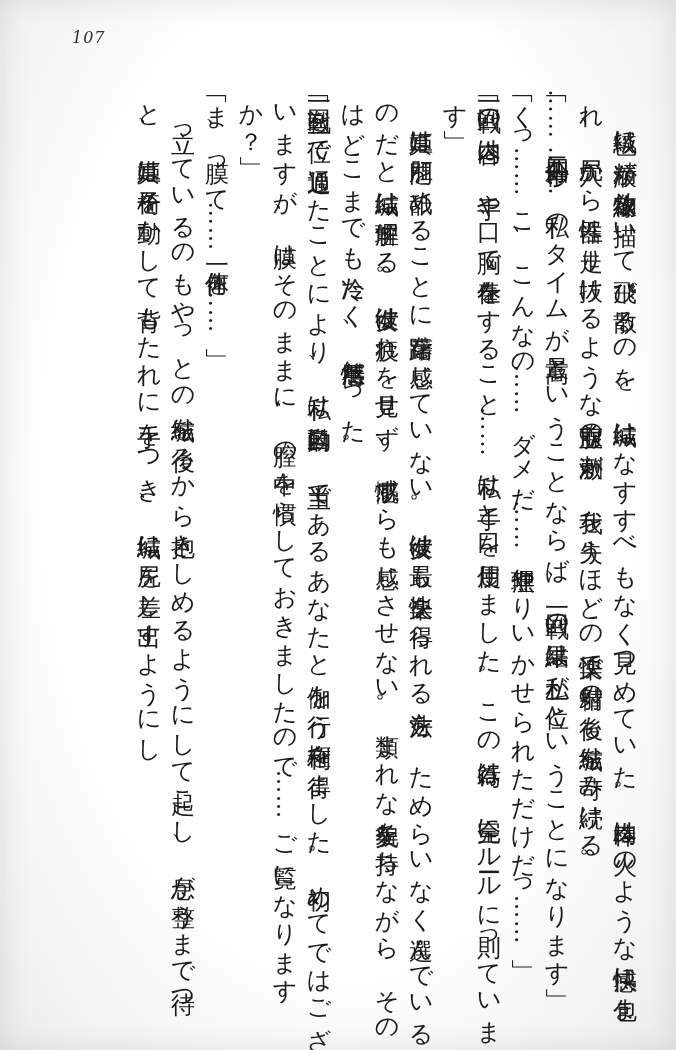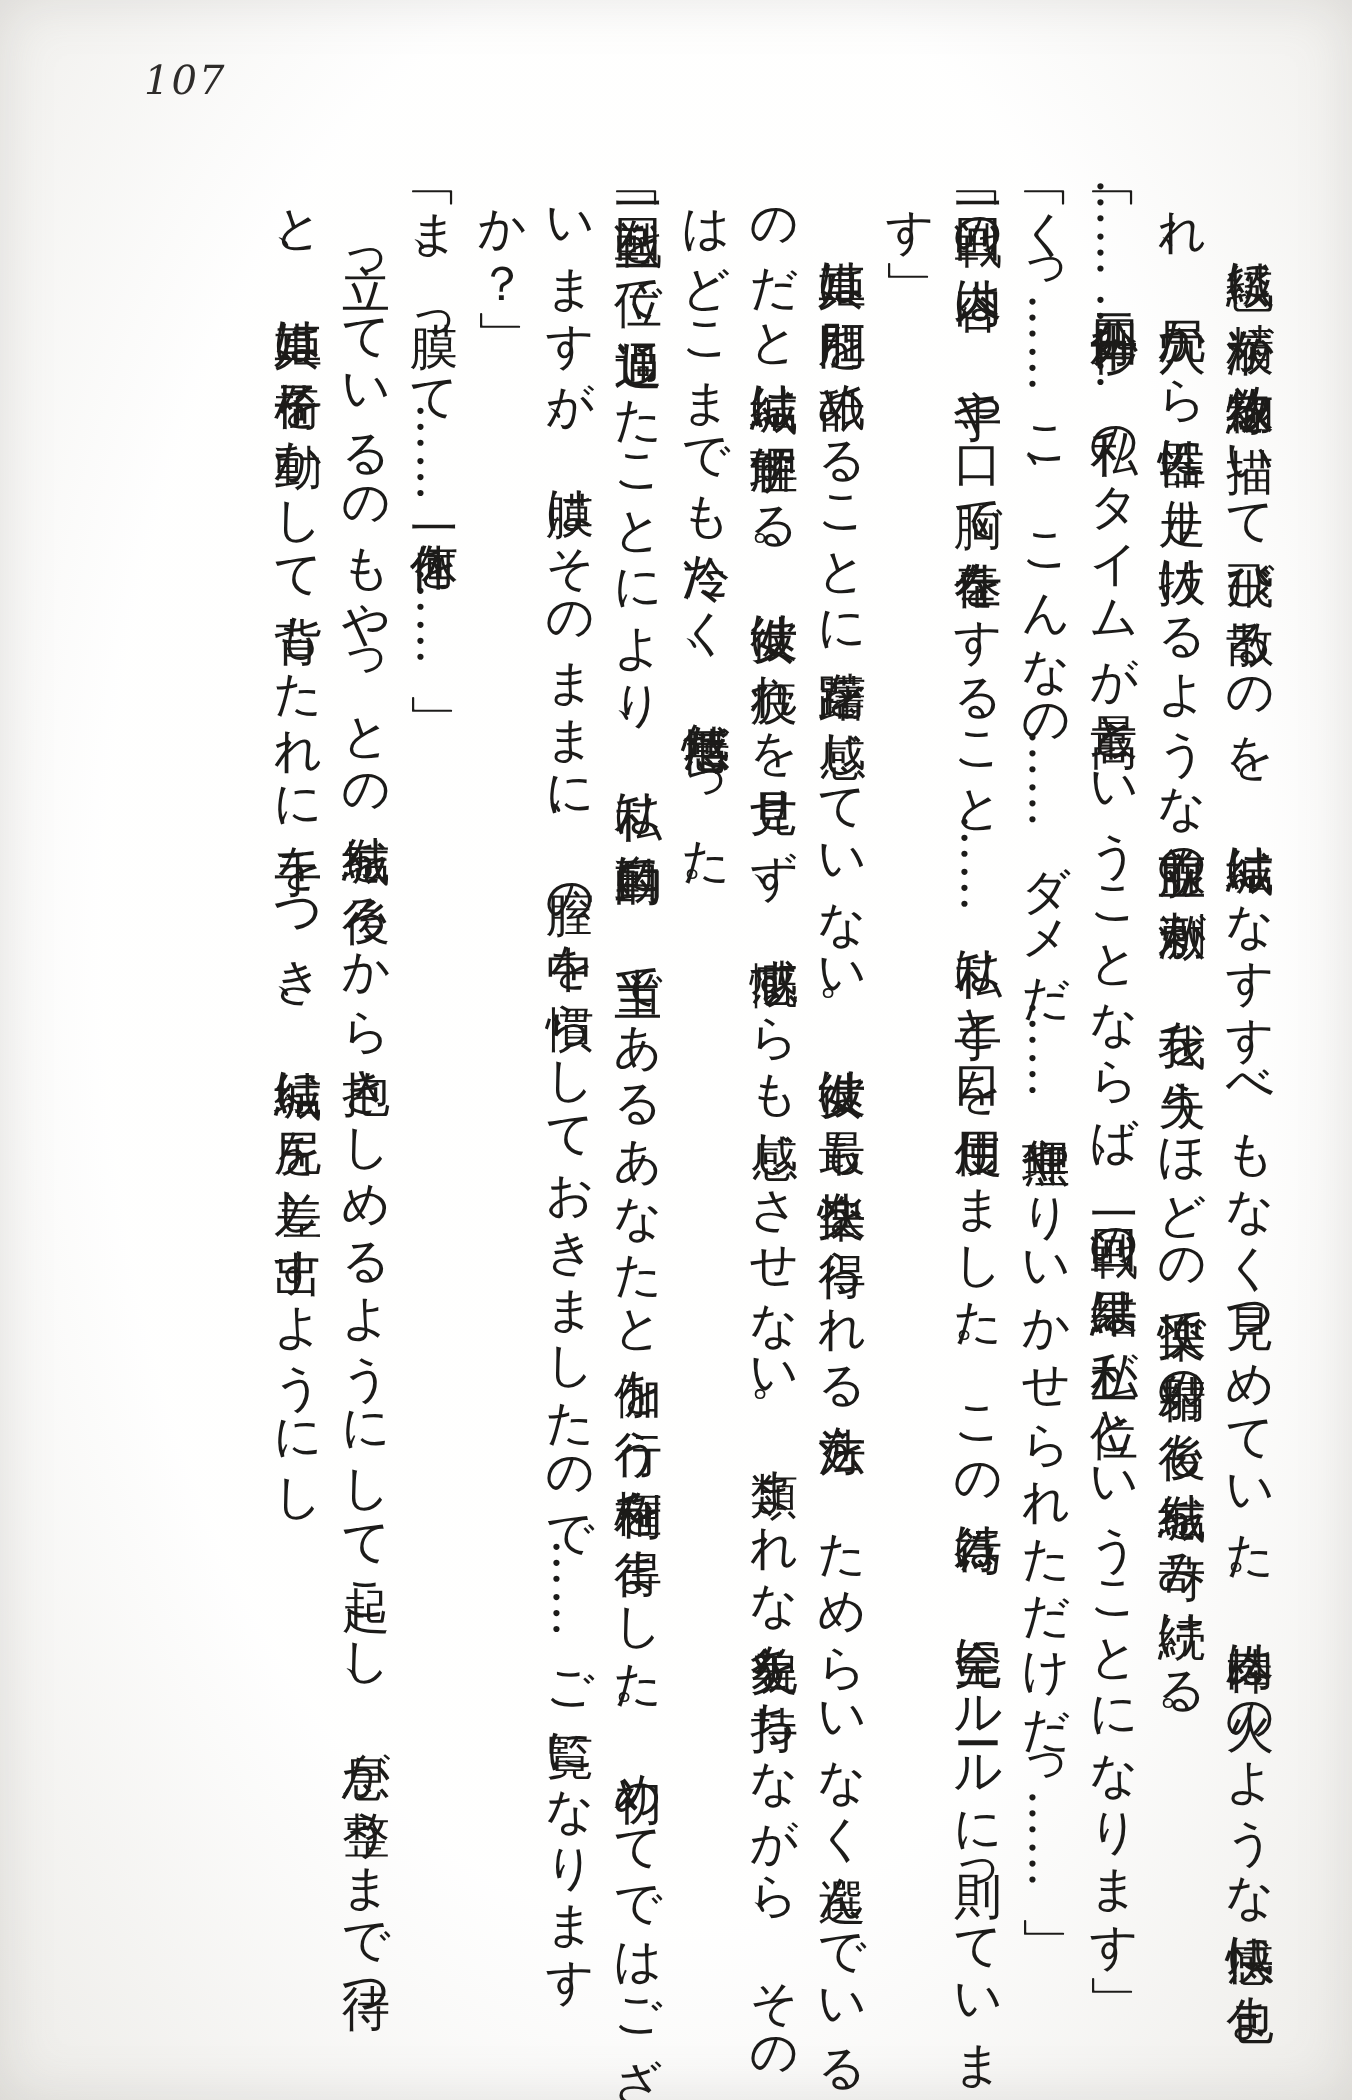--- a/index.html
+++ b/index.html
@@ -18,21 +18,21 @@
     position: absolute;
     inset: 0;
     background:
       radial-gradient(ellipse at 50% 45%, rgba(255,255,255,0.9) 60%, rgba(225,223,218,0.55) 100%);
     box-shadow: inset 0 0 28px rgba(120,118,112,0.18);
   }
   .page-number {
     position: absolute;
     top: 28px;
     left: 72px;
-    font-size: 20px;
+    font-size: 16px;
     font-style: italic;
     color: #2e2c2a;
     letter-spacing: 1px;
   }
   .text-block {
     position: absolute;
     top: 88px;
     right: 34px;
     height: 956px;
     writing-mode: vertical-rl;

